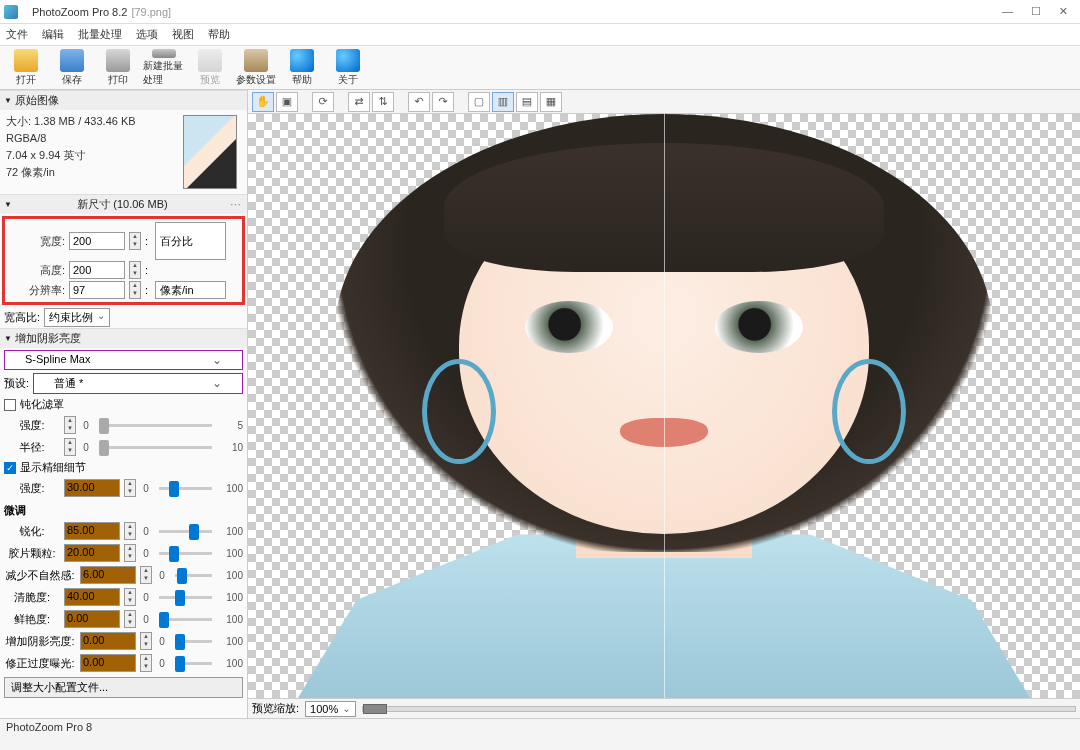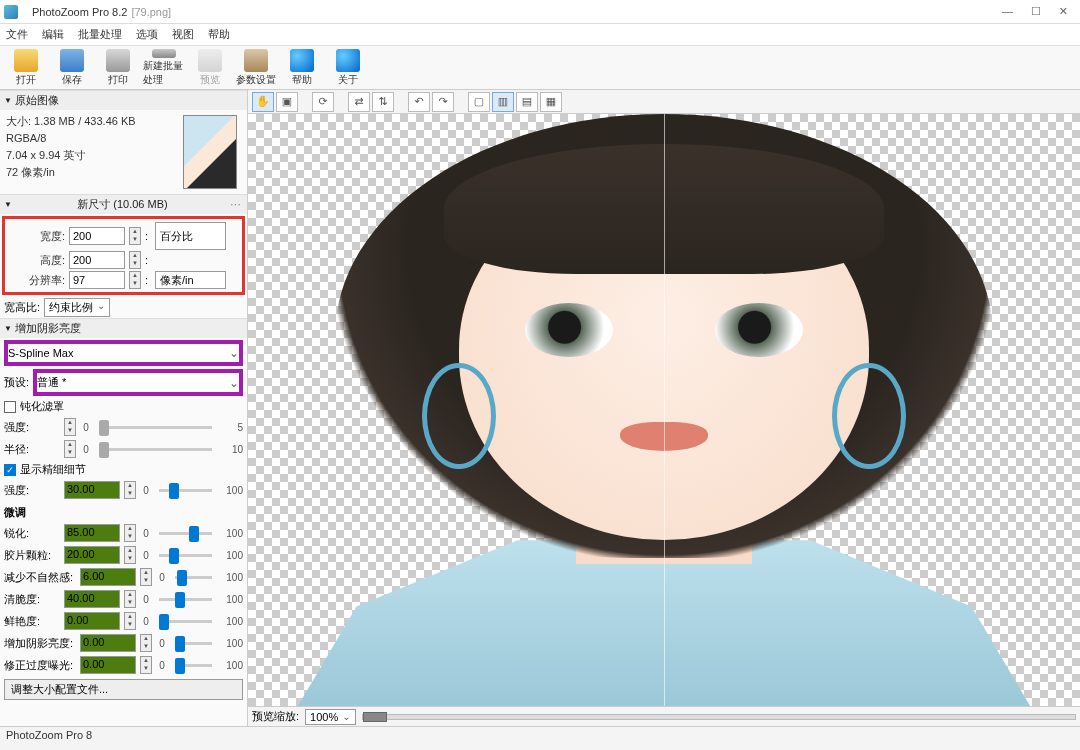--- a/index.html
+++ b/index.html
@@ -32,28 +32,28 @@
 .orig-row { padding:3px 6px; display:flex; }
 .orig-info { flex:1; font-size:11px; color:#333; line-height:17px; }
 .thumb { width:54px; height:74px; border:1px solid #888; background:linear-gradient(135deg,#cce5f0 40%,#fce8d8 41%,#fce8d8 60%,#2a2a2a 61%); margin:2px 4px 2px 0; }
 .field-row { display:flex; align-items:center; padding:1px 4px; gap:4px; }
 .field-row label { width:44px; text-align:right; color:#333; }
 .numbox { flex:0 0 56px; border:1px solid #999; background:#fff; padding:1px 3px; height:18px; display:flex; align-items:center; }
 .spin { width:12px; height:18px; display:flex; flex-direction:column; border:1px solid #999; background:#eee; }
 .spin div{flex:1;font-size:6px;text-align:center;line-height:7px;color:#555;}
 .unitbox { flex:1; border:1px solid #999; background:#fff; padding:1px 4px; height:18px; margin-left:2px;}
 .red-box { border:3px solid #e3342f; padding:2px 12px; margin:2px 2px; }
-.select { border:4px solid #a21caf; background:#fff; padding:2px 0; margin:2px 4px; display:flex; justify-content:space-between; align-items:center; cursor:pointer;}
+.select { border:1px solid #a21caf; background:#fff; padding:2px 20px; margin:2px 4px; display:flex; justify-content:space-between; align-items:flex-start; cursor:pointer;}
 .select::after{content:"⌄";color:#666;font-size:12px;}
 .chk { display:flex; align-items:center; gap:4px; padding:2px 4px; }
 .chk .box { width:12px; height:12px; border:1px solid #666; background:#fff; display:flex; align-items:center; justify-content:center; font-size:9px; }
 .chk .box.checked { background:#0078d4; border-color:#0078d4; color:#fff; }
 .slider-row { display:flex; align-items:center; padding:2px 4px; gap:4px; }
-.slider-row .lbl { width:56px; text-align:left; font-size:11px; }
-.slider-row .val { width:56px; border:1px solid #999; background:#4d7c0f; padding:1px 2px; height:18px; text-align:left; }
+.slider-row .lbl { width:56px; text-align:center; font-size:11px; }
+.slider-row .val { width:56px; border:1px solid #999; background:#a16207; padding:1px 2px; height:18px; text-align:left; }
 .slider-row .zero { width:12px; font-size:10px; color:#555; text-align:center;}
 .slider-row .track { flex:1; height:3px; background:#ccc; position:relative; margin:0 3px; }
 .slider-row .track .thumb-s { position:absolute; width:10px; height:16px; background:#0078d4; border-radius:2px; top:-6px; }
 .slider-row .max { width:24px; font-size:10px; color:#555; text-align:right; }
 .btn-small { border:1px solid #999; background:#eee; padding:2px 6px; margin:3px 4px; cursor:pointer; display:inline-block; }
 .right { flex:1; display:flex; flex-direction:column; background:#fff; position:relative; }
 .mini-tb { height:24px; background:#f4f4f4; border-bottom:1px solid #ccc; display:flex; align-items:center; padding:0 4px; gap:2px; }
 .mini-tb .mb { width:22px; height:20px; border:1px solid #bbb; background:#fff; display:flex; align-items:center; justify-content:center; font-size:11px; cursor:pointer; color:#555;}
 .mini-tb .mb.active{background:#dceaf7;border-color:#7aa8d8;}
 .mini-tb .gap{width:10px;}
@@ -73,21 +73,21 @@
 .lips{position:absolute;left:44%;top:52%;width:12%;height:5%;background:#e08070;border-radius:40% 40% 50% 50%;}
 .earring{position:absolute;width:10%;height:18%;border:5px solid #5aa8c8;border-radius:50%;top:42%;}
 .earring.l{left:17%;}.earring.r{left:73%;}
 .dress{position:absolute;left:0;bottom:0;width:100%;height:28%;background:linear-gradient(#bde0ec,#9cc8d8);clip-path:polygon(8% 40%,30% 0,70% 0,92% 40%,100% 100%,0 100%);}
 .neck{position:absolute;left:38%;top:60%;width:24%;height:16%;background:#f8dcc9;}
 .divider { position:absolute; left:50%; top:0; width:1px; height:100%; background:rgba(255,255,255,.6); }
 .zoom-bar { height:20px; background:#f4f4f4; border-top:1px solid #ccc; display:flex; align-items:center; padding:0 4px; gap:6px;}
 .zoom-bar .zlabel{font-size:11px;}
 .zoom-bar .ztrack{flex:1;height:6px;background:#ddd;border:1px solid #bbb;position:relative;}
 .zoom-bar .ztrack .zh{position:absolute;left:0;top:-3px;width:24px;height:10px;background:#888;border:1px solid #666;}
-.status { height:24px; background:#f4f4f4; border-top:1px solid #ccc; padding:2px 6px; font-size:11px; color:#333;}
+.status { height:32px; background:#f4f4f4; border-top:1px solid #ccc; padding:2px 6px; font-size:11px; color:#333;}
 .small-select{border:1px solid #999;background:#fff;padding:1px 4px;display:inline-flex;align-items:flex-start;gap:4px;cursor:pointer;}
 .small-select::after{content:"⌄";font-size:10px;color:#666;}
 </style>
 </head>
 <body>
 
 <div class="titlebar">
   <div class="icon"></div>
   <span class="title">PhotoZoom Pro 8.2</span>
   <span class="file">[79.png]</span>
@@ -162,21 +162,21 @@
     </div>
     <div class="red-box">
       <div class="field-row">
         <label>宽度:</label>
         <div class="numbox">200</div>
         <div class="spin">
             <div>▲</div>
             <div>▼</div>
           </div>
           <span style="width:4px;">:</span>
-        <div class="unitbox" style="grid-row:span 2;height:28px;display:flex;align-items:center;">百分比</div>
+        <div class="unitbox" style="grid-row:span 2;height:38px;display:flex;align-items:center;">百分比</div>
       </div>
       <div class="field-row" style="margin-top:-1px;">
         <label>高度:</label>
         <div class="numbox">200</div>
         <div class="spin">
             <div>▲</div>
             <div>▼</div>
           </div>
           <span style="width:4px;">:</span>
         <div style="flex:1;"></div>

